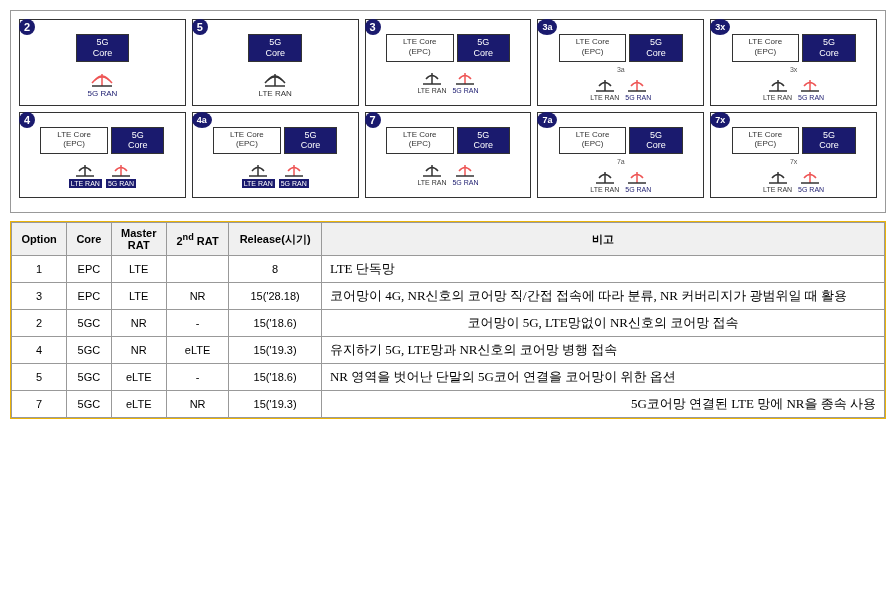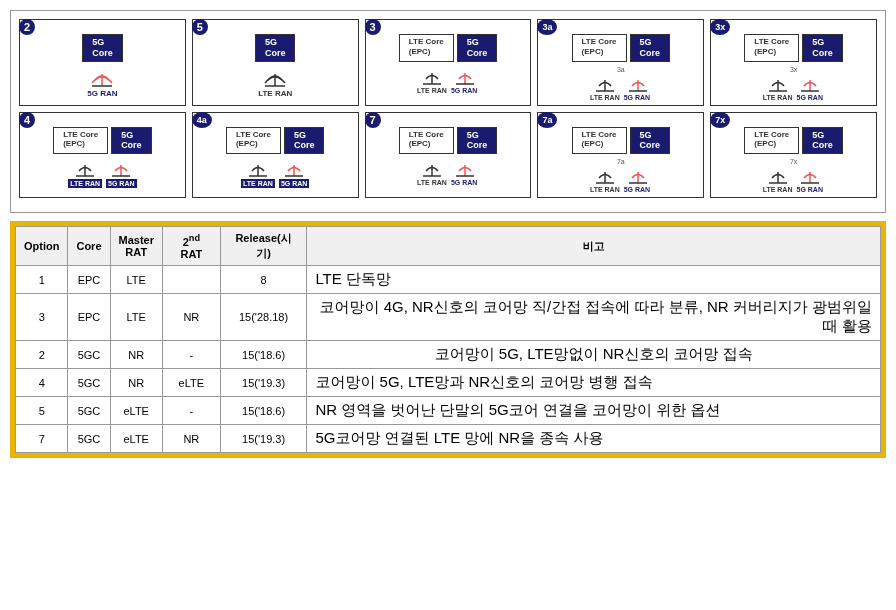--- a/index.html
+++ b/index.html
@@ -53,60 +53,60 @@
     .core-blocks {
       display: flex;
       gap: 3px;
       justify-content: center;
       margin-top: 6px;
       margin-bottom: 4px;
     }
 
     .core-block {
       border: 1px solid #333;
-      padding: 2px 9px;
-      text-align: left;
+      padding: 2px 16px;
+      text-align: center;
       font-size: 9px;
-      font-weight: bold;
+      font-weight: normal;
       line-height: 1.2;
     }
 
     .core-5g {
       background: #1a1a6e;
       color: #fff;
     }
 
     .core-lte {
       background: #fff;
       color: #333;
       border: 1px solid #333;
     }
 
     .ran-block {
-      text-align: left;
+      text-align: right;
       font-size: 8px;
-      font-weight: bold;
+      font-weight: normal;
     }
 
     .ran-5g {
       color: #1a1a6e;
     }
 
     .ran-lte {
       color: #333;
     }
 
     .antenna-svg {
       display: block;
       margin: 0 auto 1px;
     }
 
     
     .table-section {
-      border: 5px solid #eab308;
+      border: 1px solid #eab308;
     }
 
     table {
       width: 100%;
       border-collapse: collapse;
     }
 
     th, td {
       border: 1px solid #999;
       padding: 4px 8px;
@@ -115,21 +115,22 @@
       font-size: 11px;
     }
 
     th {
       background: #f0f0f0;
       font-weight: bold;
     }
 
     td:last-child {
       text-align: left;
-      font-size: 15px;
+      font-size: 13px;
+      font-family: Liberation Serif, serif;
     }
 
     th:last-child {
       text-align: center;
     }
 
     .diagram-inner {
       display: flex;
       flex-direction: column;
       align-items: center;
@@ -450,51 +451,51 @@
             <td></td>
             <td>8</td>
             <td style="text-align: left;">LTE 단독망</td>
           </tr>
           <tr>
             <td>3</td>
             <td>EPC</td>
             <td>LTE</td>
             <td>NR</td>
             <td>15('28.18)</td>
-            <td style="text-align: right;">코어망이 4G, NR신호의 코어망 직/간접 접속에 따라 분류, NR 커버리지가 광범위일 때 활용</td>
+            <td style="text-align: left;">코어망이 4G, NR신호의 코어망 직/간접 접속에 따라 분류, NR 커버리지가 광범위일 때 활용</td>
           </tr>
           <tr>
             <td>2</td>
             <td>5GC</td>
             <td>NR</td>
             <td>-</td>
             <td>15('18.6)</td>
             <td style="text-align: center;">코어망이 5G, LTE망없이 NR신호의 코어망 접속</td>
           </tr>
           <tr>
             <td>4</td>
             <td>5GC</td>
             <td>NR</td>
             <td>eLTE</td>
             <td>15('19.3)</td>
-            <td style="text-align: left;">코어망이 5G, LTE망과 NR신호의 코어망 병행 접속</td>
+            <td style="text-align: left;">유지하기 5G, LTE망과 NR신호의 코어망 병행 접속</td>
           </tr>
           <tr>
             <td>5</td>
             <td>5GC</td>
             <td>eLTE</td>
             <td>-</td>
             <td>15('18.6)</td>
             <td style="text-align: left;">NR 영역을 벗어난 단말의 5G코어 연결을 코어망이 위한 옵션</td>
           </tr>
           <tr>
             <td>7</td>
             <td>5GC</td>
             <td>eLTE</td>
             <td>NR</td>
             <td>15('19.3)</td>
-            <td style="text-align: left;">5G코어망 연결된 LTE 망에 NR을 종속 사용</td>
+            <td style="text-align: right;">5G코어망 연결된 LTE 망에 NR을 종속 사용</td>
           </tr>
         </tbody>
     </table>
   </div>
 
 </div>
 
 </body></html>

